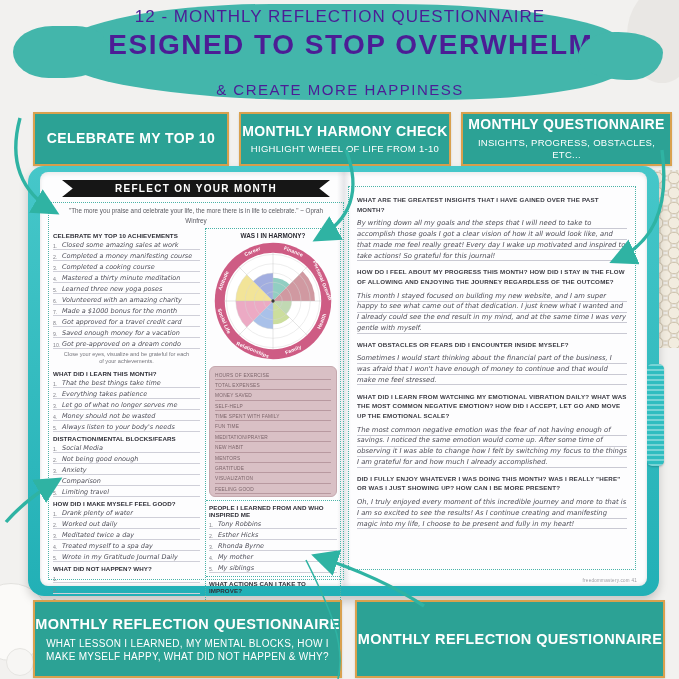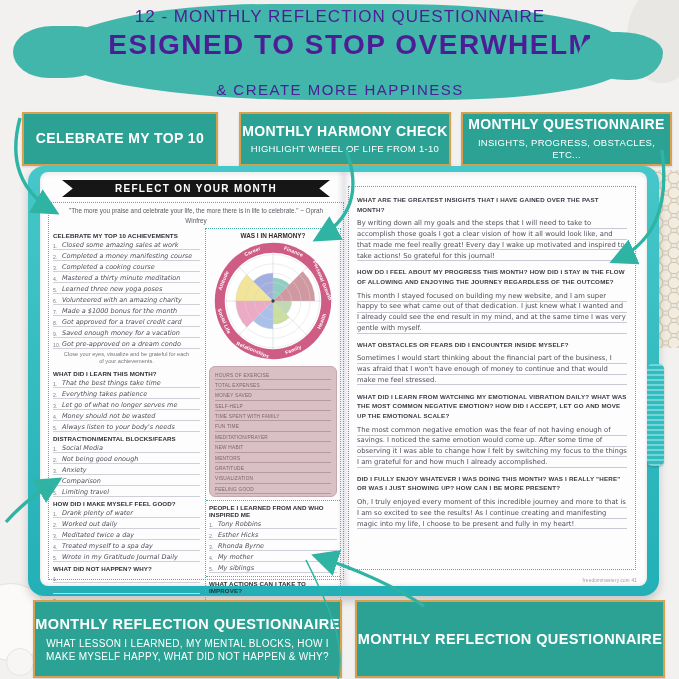--- a/index.html
+++ b/index.html
@@ -74,21 +74,21 @@
   .wheelwrap{display:flex;justify-content:center;}
   .tracker{background:#d9c0c5;border:1px solid #c5a8ae;border-radius:6px;padding:3px 5px 2px;margin:4px 0 2px;}
   .trow{font-size:4.8px;color:#7c656b;letter-spacing:.2px;height:9.4px;line-height:11.5px;
     border-bottom:.6px solid #b899a0;overflow:hidden;}
   .dotsep{border-top:1.4px dotted #4ab3a7;margin:3px -3px;}
 
   
   .rbox{position:absolute;left:308px;top:14px;width:288px;height:384px;border:1.6px dotted #4ab3a7;
     box-sizing:border-box;padding:2px 8px;}
   .q{font-size:6.2px;font-weight:bold;color:#3a3a42;letter-spacing:.2px;line-height:1.55;margin-top:6px;}
-  .a{font-size:6.8px;line-height:10.8px;color:#4e4e58;font-family:"DejaVu Sans",sans-serif;
+  .a{font-size:6.8px;line-height:10.8px;color:#4e4e58;font-style:italic;font-family:"DejaVu Sans",sans-serif;
     background:repeating-linear-gradient(to bottom,rgba(0,0,0,0) 0 9.8px,#c9c9d3 9.8px 10.8px);
     min-height:32px;margin-top:4px;}
   .pfooter{position:absolute;right:10px;bottom:3px;font-size:4.5px;color:#9a9aa0;letter-spacing:.3px;}
 
   .arrows{position:absolute;left:0;top:0;width:679px;height:679px;pointer-events:none;z-index:6;}
 </style>
 </head>
 <body>
 
 <div id="canvas">
@@ -97,21 +97,21 @@
   <div class="blob3"></div>
   <div class="blob1"></div>
   <div class="blob2"></div>
 
   <div class="brush">
     <div class="h1">12 - MONTHLY REFLECTION QUESTIONNAIRE</div>
     <div class="h2">DESIGNED TO STOP OVERWHELM</div>
     <div class="h3">&amp; CREATE MORE HAPPINESS</div>
   </div>
 
-  <div class="callout equal" style="left:22px;top:112px;width:192px;height:50px;gap:23px;">
+  <div class="callout equal" style="left:33px;top:112px;width:192px;height:50px;gap:23px;">
     <div class="ct">CELEBRATE MY TOP 10</div>
   </div>
   <div class="callout" style="left:239px;top:112px;width:208px;height:50px;">
     <div class="ct">MONTHLY HARMONY CHECK</div>
     <div class="cs">HIGHLIGHT WHEEL OF LIFE FROM 1-10</div>
   </div>
   <div class="callout" style="left:461px;top:112px;width:207px;height:50px;">
     <div class="ct">MONTHLY QUESTIONNAIRE</div>
     <div class="cs">INSIGHTS, PROGRESS, OBSTACLES, ETC...</div>
   </div>

